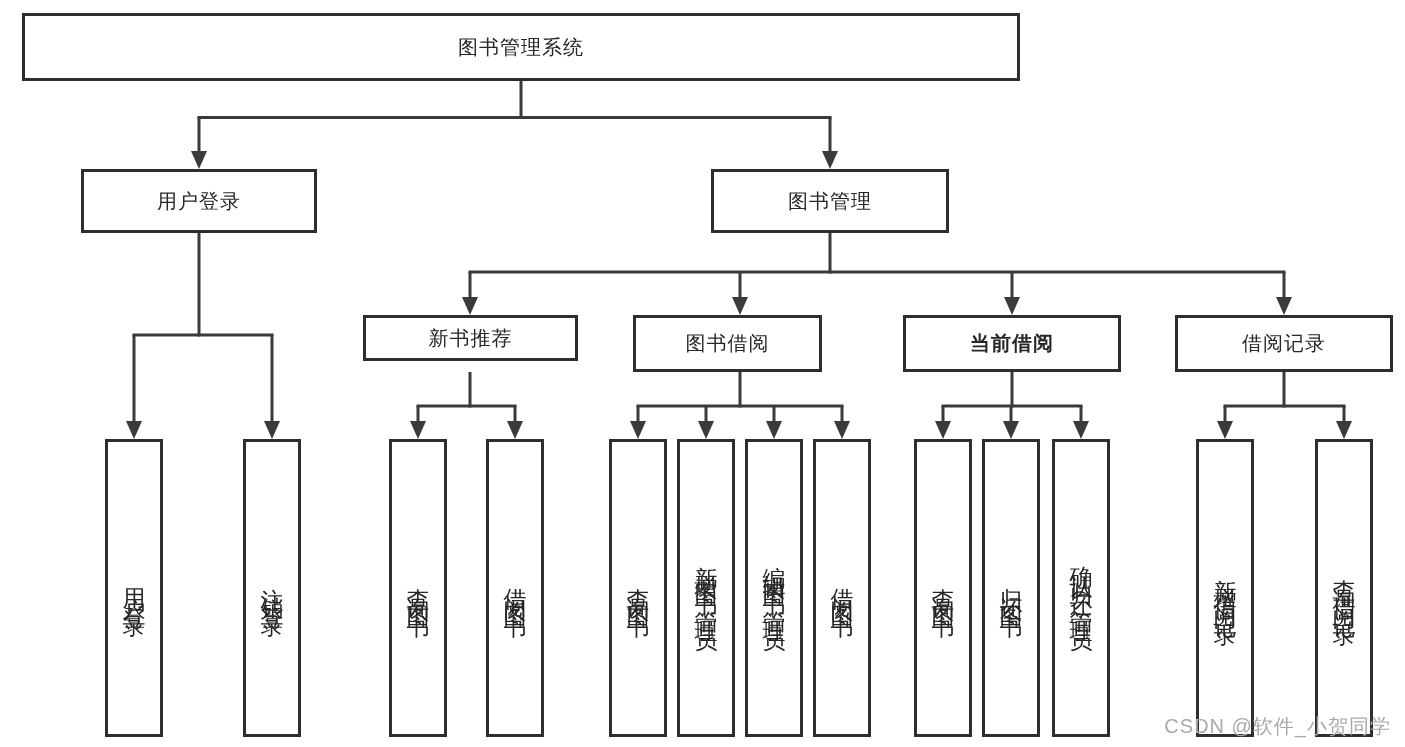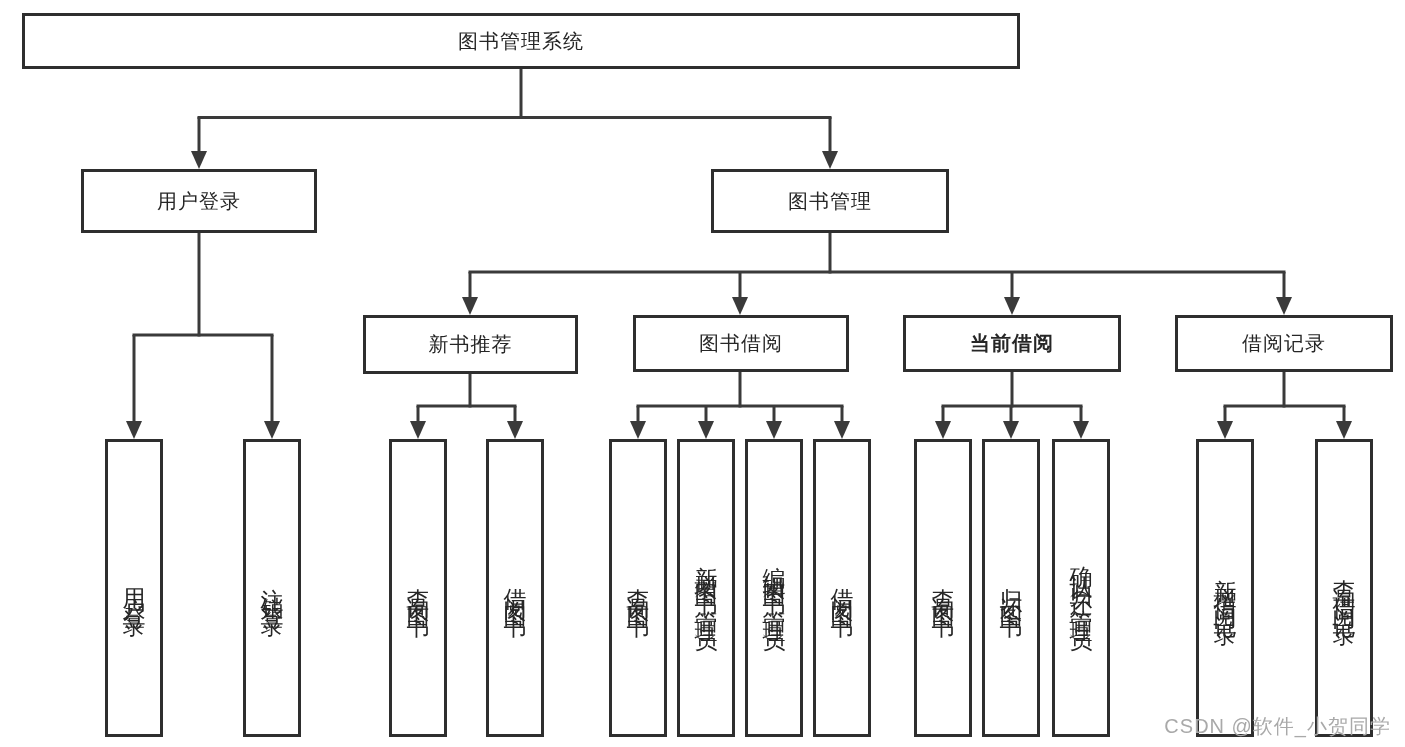--- a/index.html
+++ b/index.html
@@ -108,35 +108,35 @@
     <polygon class="ah" points="1073,421 1089,421 1081,439"></polygon>
 
     <line class="cl" x1="1284" y1="372" x2="1284" y2="407.5"></line>
     <line class="cl" x1="1223.5" y1="406" x2="1345.5" y2="406"></line>
     <line class="cl" x1="1225" y1="406" x2="1225" y2="424"></line>
     <polygon class="ah" points="1217,421 1233,421 1225,439"></polygon>
     <line class="cl" x1="1344" y1="406" x2="1344" y2="424"></line>
     <polygon class="ah" points="1336,421 1352,421 1344,439"></polygon>
   </svg>
 
-  <div class="box hbox" style="left:22px; top:13px; width:998px; height:56px;text-align:right;">
+  <div class="box hbox" style="left:22px; top:13px; width:998px; height:68px;text-align:right;">
     <span>图书管理系统</span>
   </div>
 
   <div class="box hbox" style="left:81px; top:169px; width:236px; height:64px;">
     <span>用户登录</span>
   </div>
   <div class="box hbox" style="left:711px; top:169px; width:238px; height:64px;">
     <span>图书管理</span>
   </div>
 
-  <div class="box hbox" style="left:363px; top:315px; width:215px; height:59px;">
+  <div class="box hbox" style="left:363px; top:315px; width:215px; height:46px;">
     <span>新书推荐</span>
   </div>
-  <div class="box hbox" style="left:633px; top:315px; width:216px; height:57px;">
+  <div class="box hbox" style="left:633px; top:315px; width:189px; height:57px;">
     <span>图书借阅</span>
   </div>
   <div class="box hbox" style="left:903px; top:315px; width:218px; height:57px;font-weight:bold;">
     <span>当前借阅</span>
   </div>
   <div class="box hbox" style="left:1175px; top:315px; width:218px; height:57px;">
     <span>借阅记录</span>
   </div>
 
   <div class="box leaf" style="left:105px; top:439px; width:58px; height:298px;">

